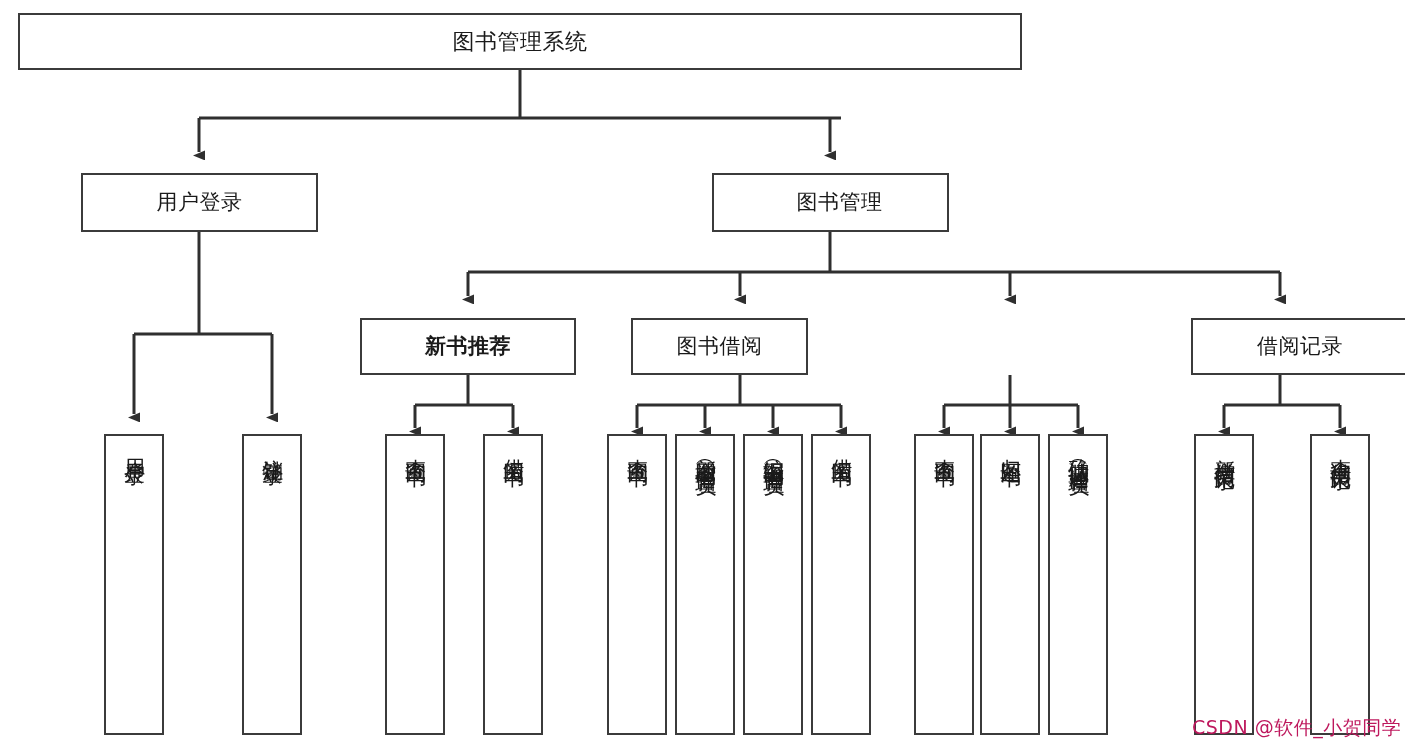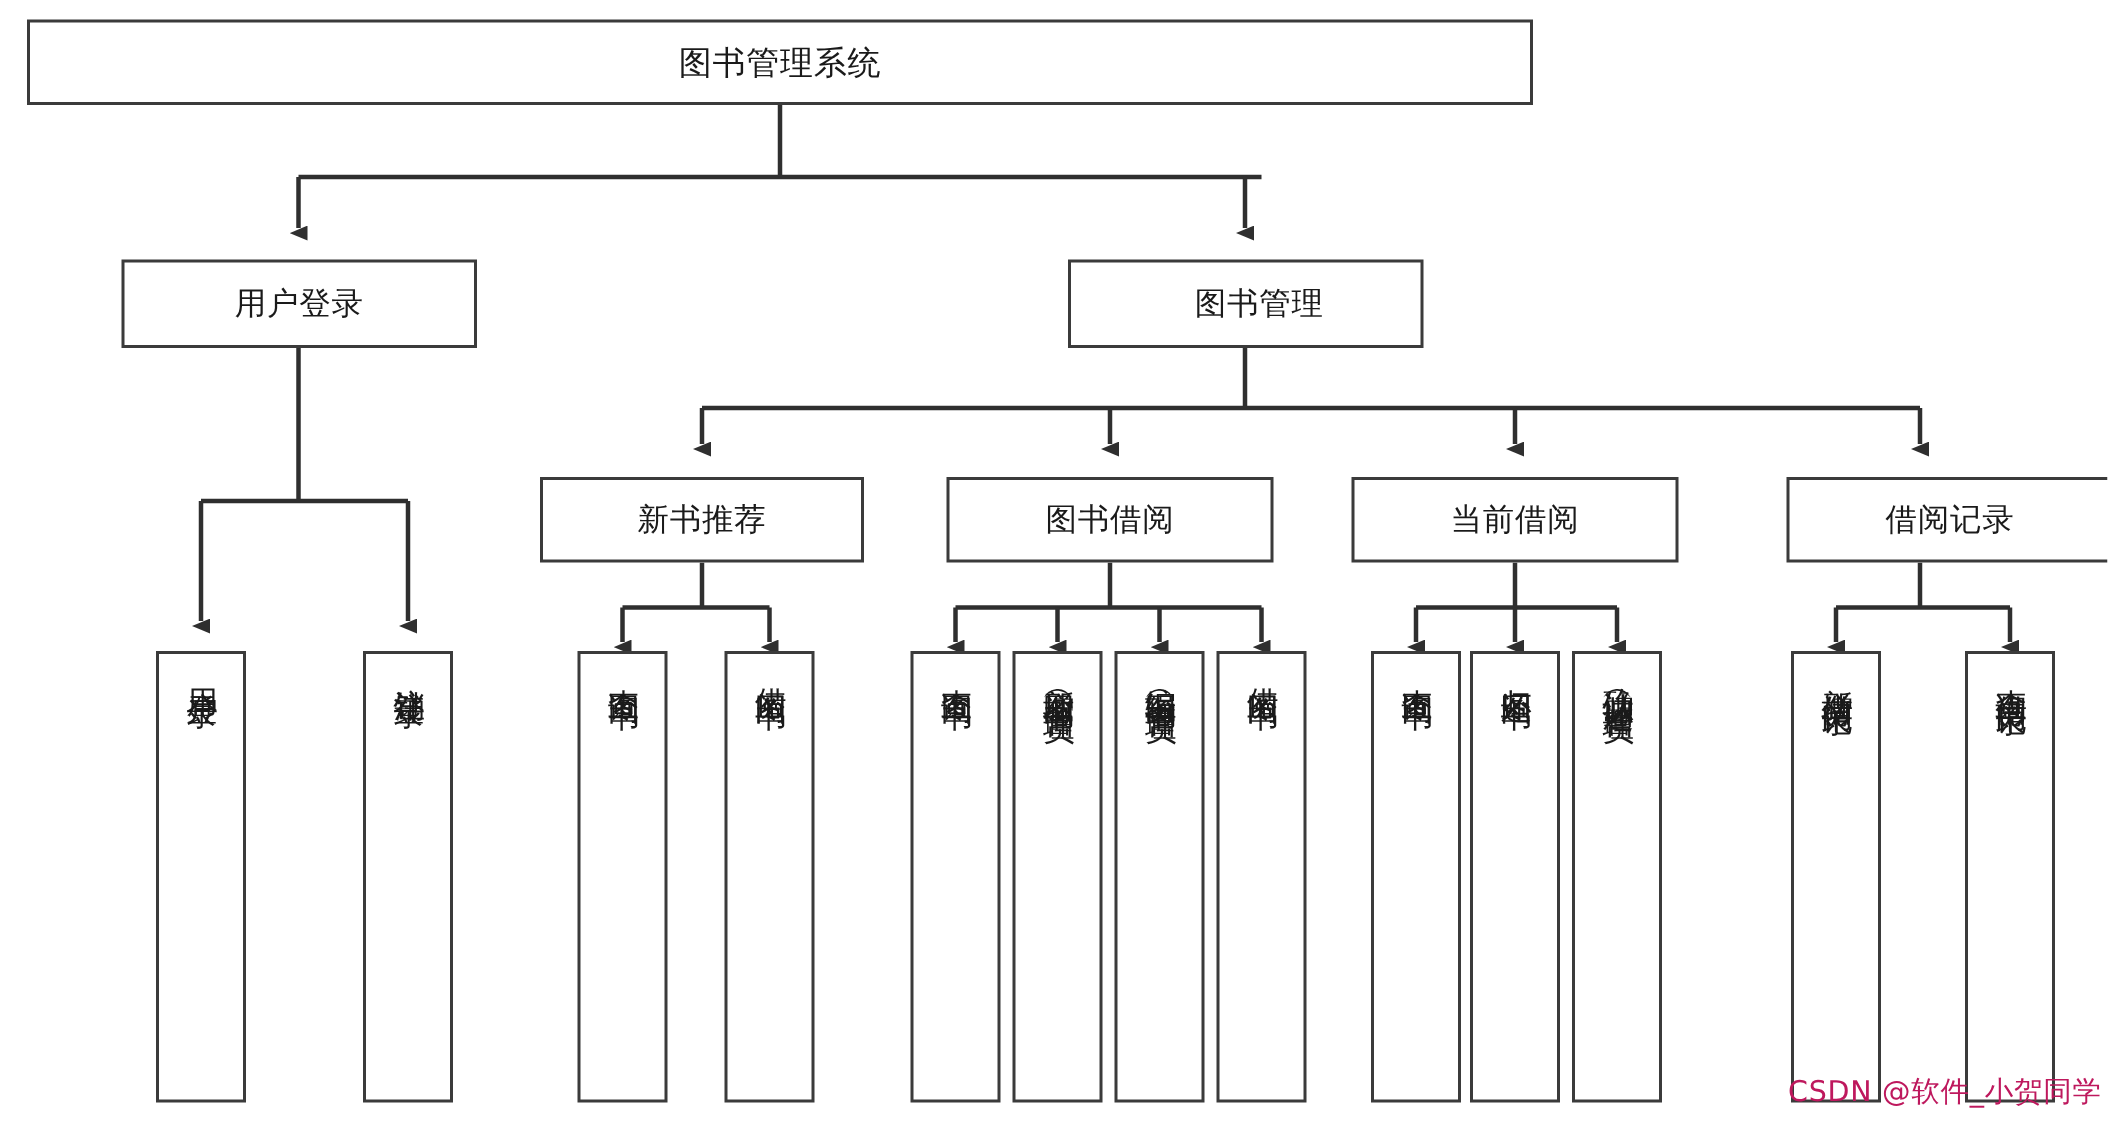--- a/index.html
+++ b/index.html
@@ -130,31 +130,28 @@
   </div>
 
   <div class="node h" style="left:81px; top:173px; width:237px; height:59px;">
     <span class="label">用户登录</span>
   </div>
 
   <div class="node h" style="left:712px; top:173px; width:237px; height:59px;padding-left:18px;">
     <span class="label">图书管理</span>
   </div>
 
-  <div class="node h" style="left:360px; top:318px; width:216px; height:57px;">
+  <div class="node h" style="left:360px; top:318px; width:216px; height:57px;font-weight:bold;">
     <span class="label">新书推荐</span>
   </div>
 
-  <div class="node h" style="left:631px; top:318px; width:218px; height:57px;">
+  <div class="node h" style="left:631px; top:318px; width:177px; height:57px;">
     <span class="label">图书借阅</span>
   </div>
 
-  <div class="node h" style="left:901px; top:318px; width:218px; height:57px;">
-    <span class="label">当前借阅</span>
-  </div>
 
   <div class="node h" style="left:1170px; top:318px; width:218px; height:57px;margin-left:21px;">
     <span class="label">借阅记录</span>
   </div>
 
   <div class="node v" style="left:104px; top:434px; width:60px; height:301px;">
     <span class="label">用户登录</span>
   </div>
   <div class="node v" style="left:242px; top:434px; width:60px; height:301px;">
     <span class="label">注销登录</span>

